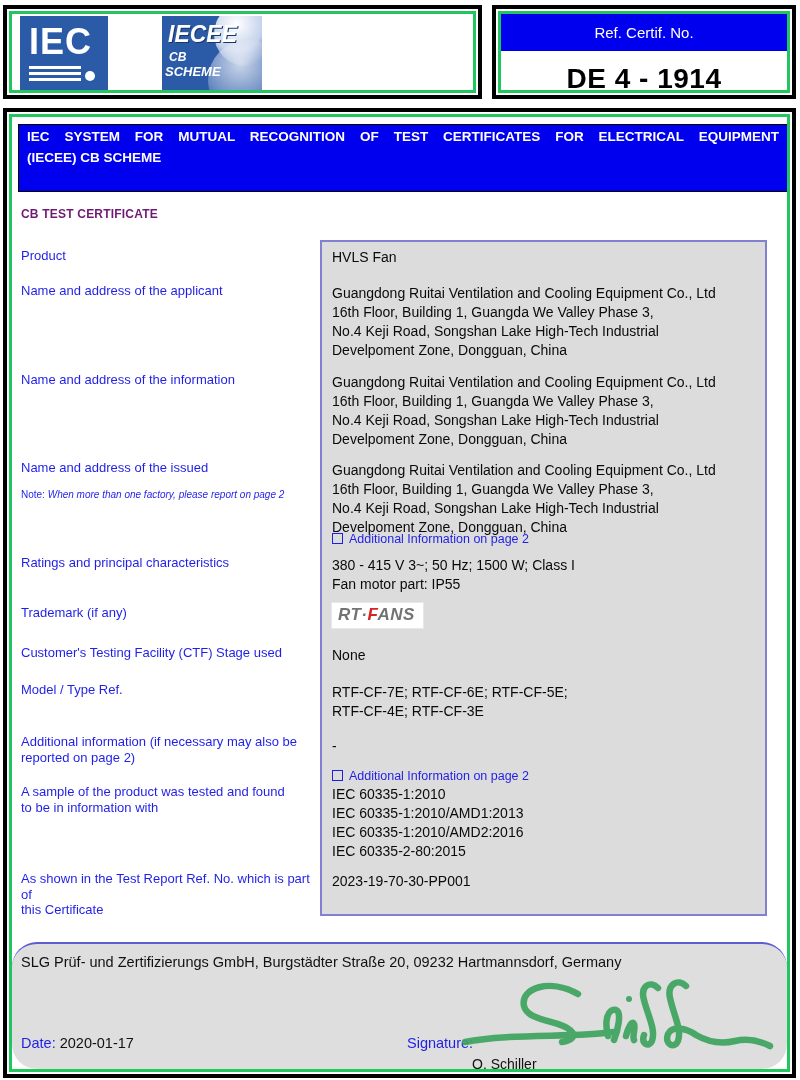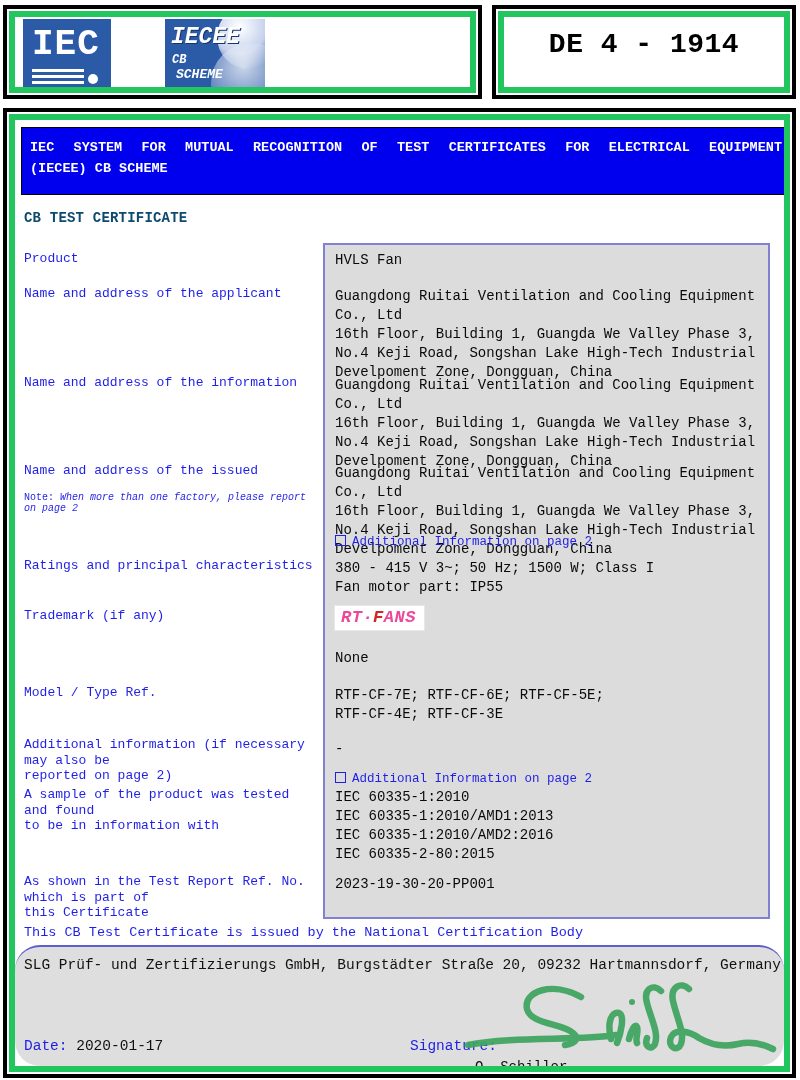--- a/index.html
+++ b/index.html
@@ -2,66 +2,66 @@
 <html><head>
 <meta charset="utf-8">
 <style>
   html,body{margin:0;padding:0;}
   body{
     width:800px;height:1080px;position:relative;background:#fff;
     font-family:"Liberation Sans", sans-serif;overflow:hidden;
     -webkit-font-smoothing:antialiased;
   }
   .frame{position:absolute;border:4px solid #000;background:#fff;padding:2px;box-sizing:border-box;}
-  .frame-inner{position:relative;border:6px solid #22c55e;width:100%;height:100%;box-sizing:border-box;background:#fff;overflow:hidden;font-family:Liberation Mono, monospace;}
+  .frame-inner{position:relative;border:3px solid #22c55e;width:100%;height:100%;box-sizing:border-box;background:#fff;overflow:hidden;}
 
   #frame-top-left{left:3px;top:5px;width:479px;height:94px;}
   #frame-top-right{left:492px;top:5px;width:304px;height:94px;}
   #frame-main{left:3px;top:108px;width:793px;height:970px;}
 
   
   .logo-iec{position:absolute;left:8px;top:2px;width:88px;height:74px;background:#2b5aa6;color:#fff;}
   .iec-text{font-size:36px;font-weight:bold;letter-spacing:1px;padding:8px 0 0 9px;line-height:1;}
   .iec-lines{position:absolute;left:9px;bottom:9px;width:52px;}
   .iec-lines div{height:3px;background:#fff;margin-top:3px;}
   .iec-dot{position:absolute;right:13px;bottom:9px;width:10px;height:10px;background:#fff;border-radius:50%;}
   .logo-iecee{position:absolute;left:104px;top:2px;width:100px;height:74px;background:#2b5aa6;color:#fff;overflow:hidden;margin-left:46px;}
   .iecee-sphere{position:absolute;right:-16px;top:-14px;width:64px;height:64px;border-radius:50%;
     background:radial-gradient(circle at 35% 35%, #ffffff 0%, #c5d2ec 45%, rgba(43,90,166,0) 75%);}
   .iecee-sphere2{position:absolute;right:-26px;bottom:-30px;width:80px;height:80px;border-radius:50%;
     background:radial-gradient(circle at 40% 30%, rgba(255,255,255,.75) 0%, rgba(197,210,236,.45) 45%, rgba(43,90,166,0) 75%);}
   .iecee-text{position:relative;font-style:italic;font-weight:bold;font-size:23px;padding:7px 0 0 6px;line-height:1;text-shadow:1px 1px 0 #16356b;}
   .iecee-cb{position:relative;font-style:italic;font-weight:bold;font-size:12px;padding:5px 0 0 7px;line-height:1;}
-  .iecee-scheme{position:relative;font-style:italic;font-weight:bold;font-size:13px;padding:2px 0 0 11px;line-height:1;}
+  .iecee-scheme{position:relative;font-style:italic;font-weight:bold;font-size:13px;padding:2px 0 0 3px;line-height:1;}
 
   
   .ref-band{background:#0000ee;color:#fff;text-align:center;font-size:15px;height:37px;line-height:37px;}
   .ref-value{text-align:center;font-weight:bold;font-size:28px;color:#000;padding-top:12px;letter-spacing:.5px;}
 
   
   .banner{position:absolute;left:6px;top:7px;width:770px;height:68px;background:#0000ee;border:1px solid #000;
-    color:#fff;font-size:13.5px;font-weight:bold;box-sizing:border-box;padding:9px 8px;line-height:21px;}
+    color:#fff;font-size:13.5px;font-weight:bold;box-sizing:border-box;padding:1px 8px;line-height:21px;}
   .banner-line1{text-align:justify;text-align-last:justify;}
   .banner-line2{text-align:left;}
 
-  .page-title{position:absolute;left:9px;top:90px;font-size:14px;font-weight:600;color:#0c4a6e;letter-spacing:.2px;}
+  .page-title{position:absolute;left:9px;top:90px;font-size:12px;font-weight:600;color:#701a75;letter-spacing:.2px;}
 
   
   .content-box{position:absolute;left:308px;top:123px;width:447px;height:676px;background:#dcdcdc;border:2px solid #8181d2;box-sizing:border-box;}
 
   .lbl{position:absolute;left:9px;width:292px;color:#1f1fe8;font-size:13px;line-height:15.5px;white-space:pre-line;}
   .val{position:absolute;left:320px;width:424px;color:#0a0a0a;font-size:14px;line-height:19px;white-space:pre-line;}
   .note{position:absolute;left:9px;width:296px;font-size:10px;color:#1f1fe8;}
   .note .it{font-style:italic;}
 
   .chk-line{color:#1f1fe8;font-size:12.5px;}
   .chk{display:inline-block;width:9px;height:9px;border:1.5px solid #1f1fe8;margin-right:6px;vertical-align:-1px;background:transparent;}
 
   .tm-box{position:absolute;left:320px;top:486px;background:#fff;padding:2px 8px 3px 6px;font-size:17px;font-weight:bold;font-style:italic;letter-spacing:.5px;box-shadow:0 0 0 1px #e8e8e8;}
-  .tm-blue{color:#ec4899;}
+  .tm-blue{color:#737373;}
   .tm-red{color:#d42424;}
 
   .issued-line{position:absolute;left:9px;top:805px;font-size:13.5px;color:#1f1fe8;}
 
   .ncb-panel{position:absolute;left:0;right:0;top:825px;bottom:0;background:#dedede;border-top:2px solid #5d5dd0;border-radius:25px;}
   .ncb-name{position:absolute;left:9px;top:10px;font-size:14.5px;color:#111;}
   .date-line{position:absolute;left:9px;top:91px;font-size:14.5px;color:#111;}
   .blue-lbl{color:#1f1fe8;}
   .sig-label{position:absolute;left:395px;top:91px;font-size:14.5px;color:#1f1fe8;}
   .sig-name{position:absolute;left:460px;top:112px;font-size:14px;color:#111;text-align:center;}
@@ -86,20 +86,21 @@
       <div class="iecee-sphere2"></div>
       <div class="iecee-text">IECEE</div>
       <div class="iecee-cb">CB</div>
       <div class="iecee-scheme">SCHEME</div>
     </div>
   </div>
 </div>
 
 <div class="frame" id="frame-top-right">
   <div class="frame-inner">
+    <div class="ref-band">Ref. Certif. No.</div>
     <div class="ref-value">DE 4 - 1914</div>
   </div>
 </div>
 
 <div class="frame" id="frame-main">
   <div class="frame-inner">
 
     <div class="banner">
       <div class="banner-line1">IEC SYSTEM FOR MUTUAL RECOGNITION OF TEST CERTIFICATES FOR ELECTRICAL EQUIPMENT</div>
       <div class="banner-line2">(IECEE) CB SCHEME</div>
@@ -109,20 +110,21 @@
 
     <div class="content-box"></div>
 
     <div class="lbl" style="top:131px">Product</div>
     <div class="lbl" style="top:166px">Name and address of the applicant</div>
     <div class="lbl" style="top:255px">Name and address of the information</div>
     <div class="lbl" style="top:343px">Name and address of the issued</div>
     <div class="note" style="top:372px"><span>Note: </span><span class="it">When more than one factory, please report on page 2</span></div>
     <div class="lbl" style="top:438px">Ratings and principal characteristics</div>
     <div class="lbl" style="top:488px">Trademark (if any)</div>
+    <div class="lbl" style="top:528px">Customer's Testing Facility (CTF) Stage used</div>
     <div class="lbl" style="top:565px">Model / Type Ref.</div>
     <div class="lbl" style="top:617px">Additional information (if necessary may also be
 reported on page 2)</div>
     <div class="lbl" style="top:667px">A sample of the product was tested and found
 to be in information with</div>
     <div class="lbl" style="top:754px">As shown in the Test Report Ref. No. which is part of
 this Certificate</div>
 
     <div class="val" style="top:131px">HVLS Fan</div>
     <div class="val" style="top:167px">Guangdong Ruitai Ventilation and Cooling Equipment Co., Ltd
@@ -143,23 +145,22 @@
     <div class="tm-box"><span class="tm-blue">RT·</span><span class="tm-red">F</span><span class="tm-blue">ANS</span></div>
     <div class="val" style="top:529px">None</div>
     <div class="val" style="top:566px">RTF-CF-7E; RTF-CF-6E; RTF-CF-5E;
 RTF-CF-4E; RTF-CF-3E</div>
     <div class="val" style="top:620px">-</div>
     <div class="val chk-line" style="top:650px"><span class="chk"></span><span>Additional Information on page 2</span></div>
     <div class="val" style="top:668px">IEC 60335-1:2010
 IEC 60335-1:2010/AMD1:2013
 IEC 60335-1:2010/AMD2:2016
 IEC 60335-2-80:2015</div>
-    <div class="val" style="top:755px">2023-19-30-20-PP001</div>
+    <div class="val" style="top:755px">2023-19-70-30-PP001</div>
 
-    <div class="issued-line">This CB Test Certificate is issued by the National Certification Body</div>
 
     <div class="ncb-panel">
       <div class="ncb-name">SLG Prüf- und Zertifizierungs GmbH, Burgstädter Straße 20, 09232 Hartmannsdorf, Germany</div>
       <div class="date-line"><span class="blue-lbl">Date:</span><span> 2020-01-17</span></div>
       <div class="sig-label">Signature:</div>
       <svg class="sig-svg" viewBox="0 0 330 95">
         <g fill="none" stroke="#3da45e" stroke-width="6.5" stroke-linecap="round" stroke-linejoin="round" opacity="0.92">
           <path d="M15,64 C60,55 125,60 163,54"></path>
           <path d="M128,16 C100,0 70,10 74,28 C78,44 110,42 120,52 C126,57 124,62 112,64"></path>
           <path d="M158,58 C154,42 158,30 166,32 C172,34 168,52 164,62"></path>

